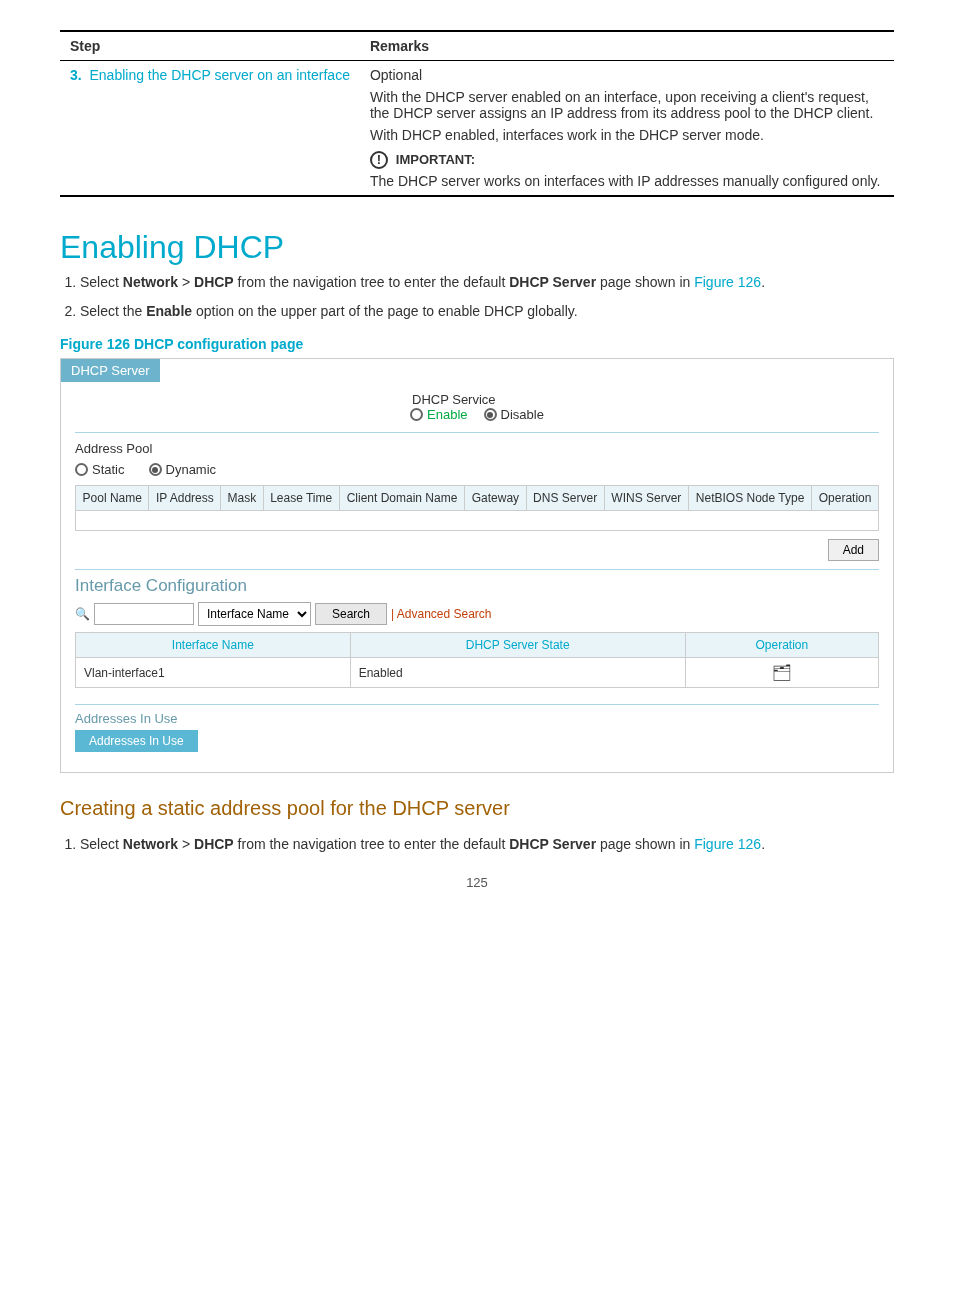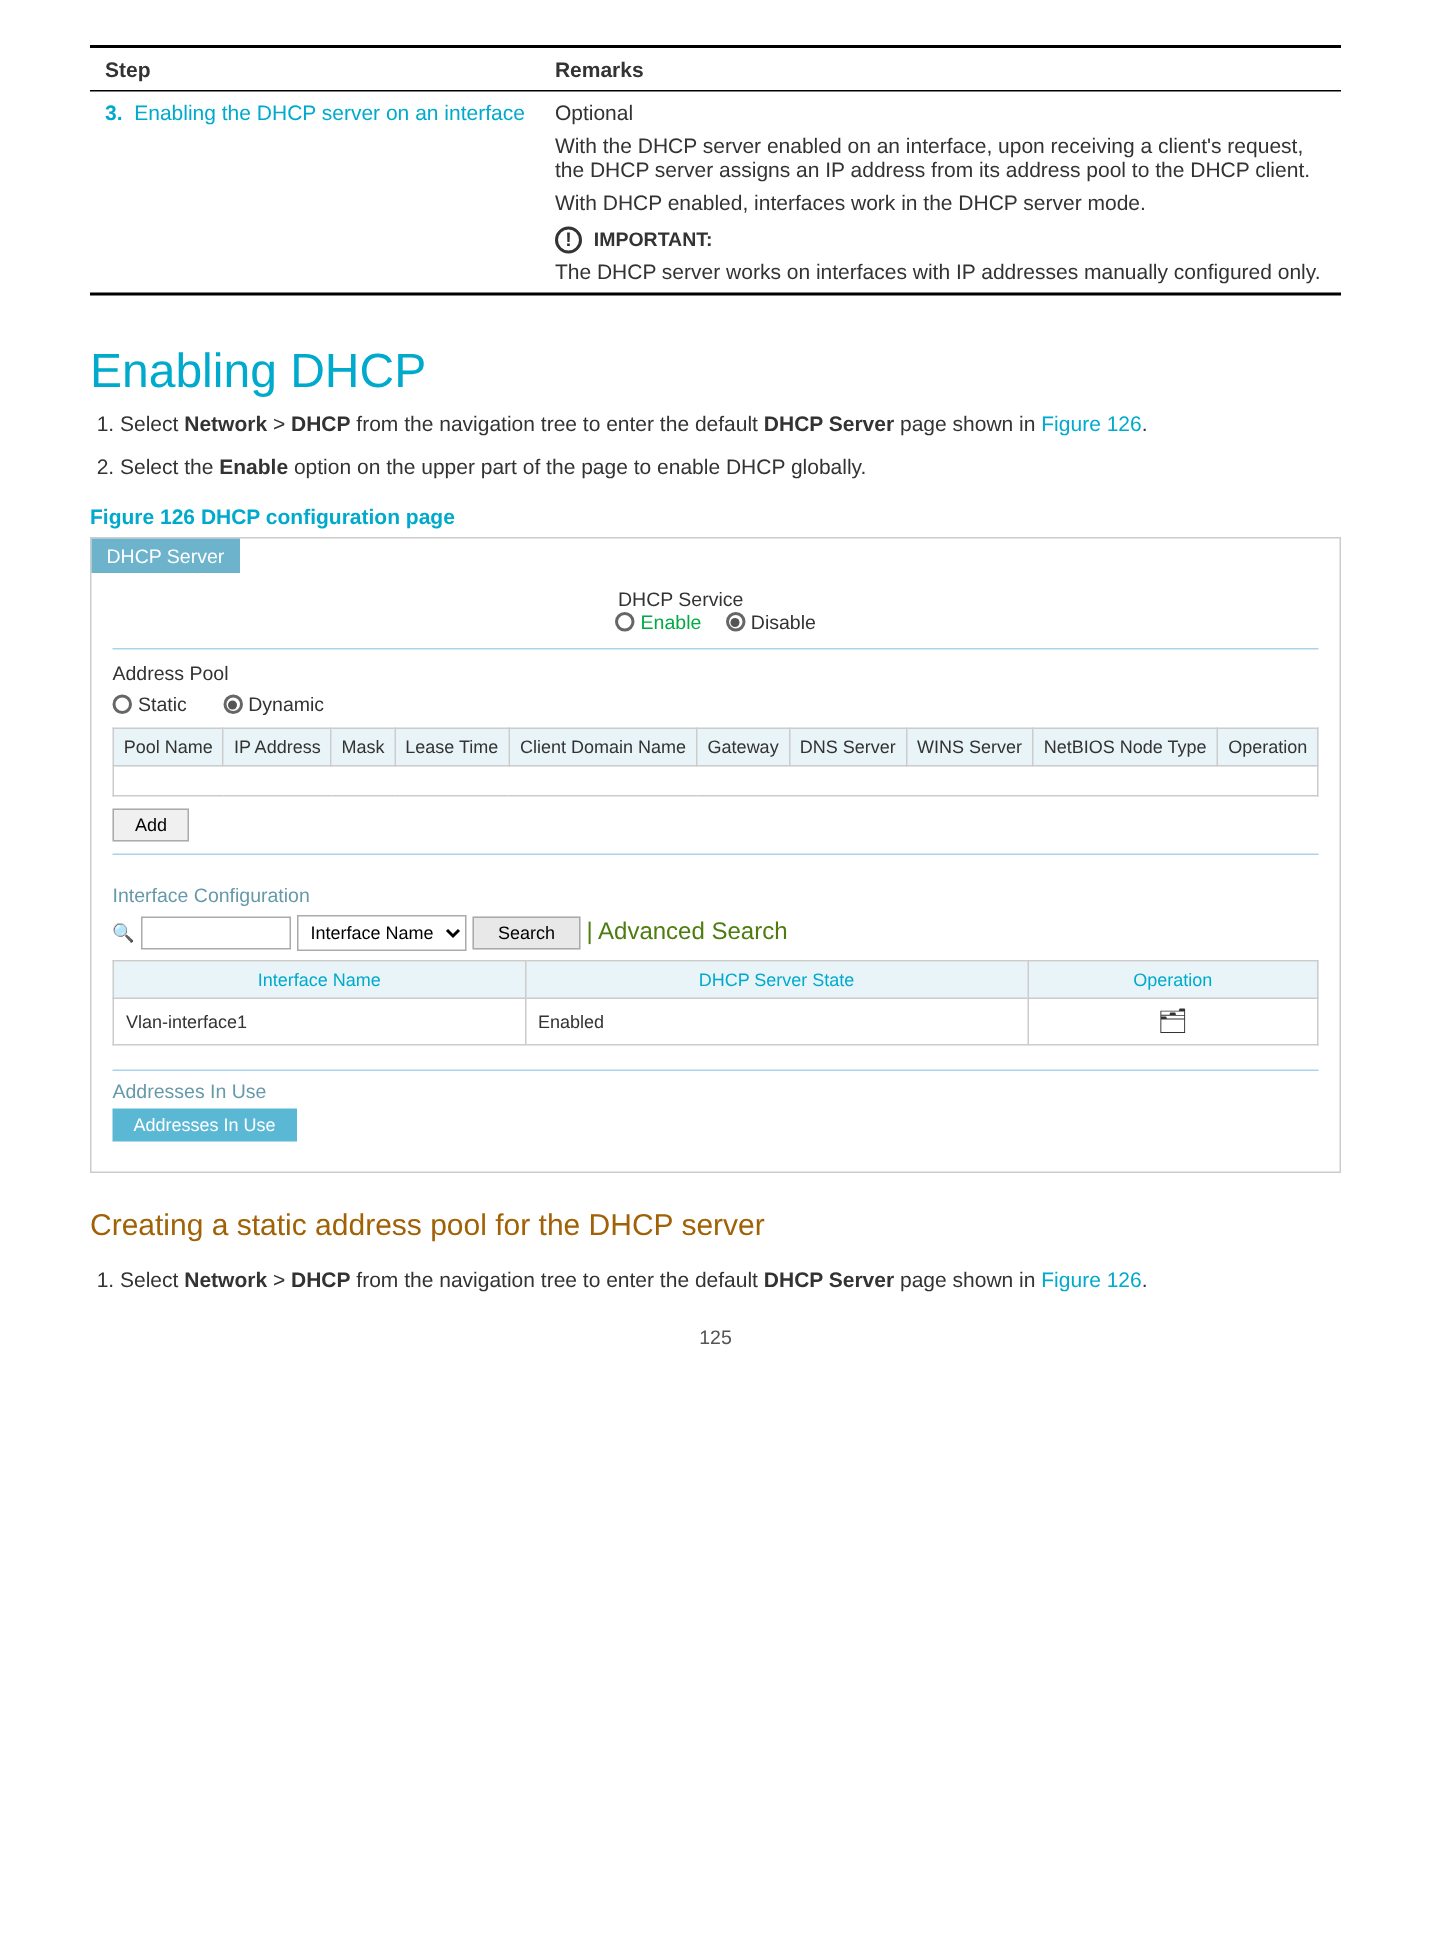--- a/index.html
+++ b/index.html
@@ -183,37 +183,37 @@
       font-weight: normal;
       color: #333;
     }
     .pool-table td {
       border: 1px solid #ccc;
       padding: 5px 6px;
       text-align: center;
     }
     .add-btn-row {
       display: flex;
-      justify-content: flex-start;
+      justify-content: flex-end;
       margin: 8px 0;
     }
     .add-btn {
       padding: 3px 14px;
       font-size: 12px;
       background: #f0f0f0;
       border: 1px solid #aaa;
       cursor: pointer;
     }
 
     
     .iface-section-label {
-      font-size: 13px;
+      font-size: 17px;
       color: #6699aa;
       border-top: 1px solid #aad4e8;
-      padding-top: 19px;
+      padding-top: 6px;
       margin-bottom: 6px;
     }
     .iface-search-row {
       display: flex;
       align-items: center;
       gap: 4px;
       margin-bottom: 6px;
     }
     .iface-search-input {
       border: 1px solid #aaa;
@@ -232,22 +232,22 @@
       background: #fff;
     }
     .search-btn {
       background: #e8e8e8;
       border: 1px solid #aaa;
       padding: 3px 16px;
       font-size: 12px;
       cursor: pointer;
     }
     .advanced-link {
-      color: #4d7c0f;
-      font-size: 16px;
+      color: #c2410c;
+      font-size: 12px;
       text-decoration: none;
     }
 
     .iface-table {
       width: 100%;
       border-collapse: collapse;
       font-size: 12px;
       margin-bottom: 8px;
     }
     .iface-table th {

